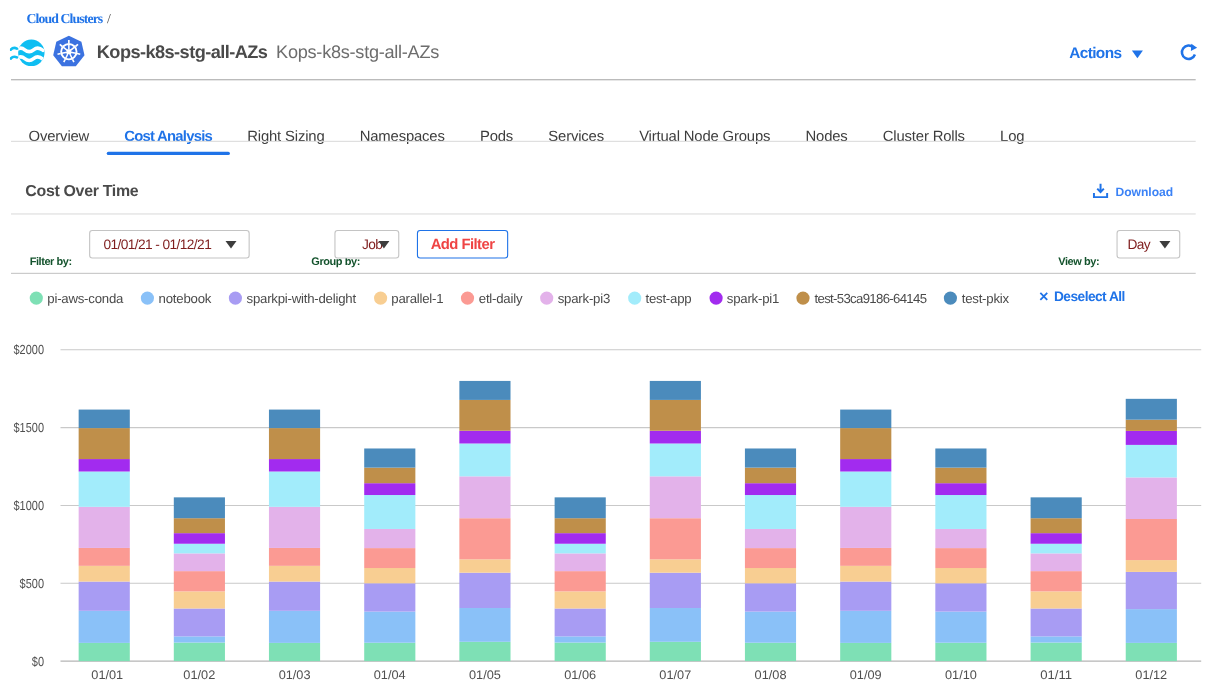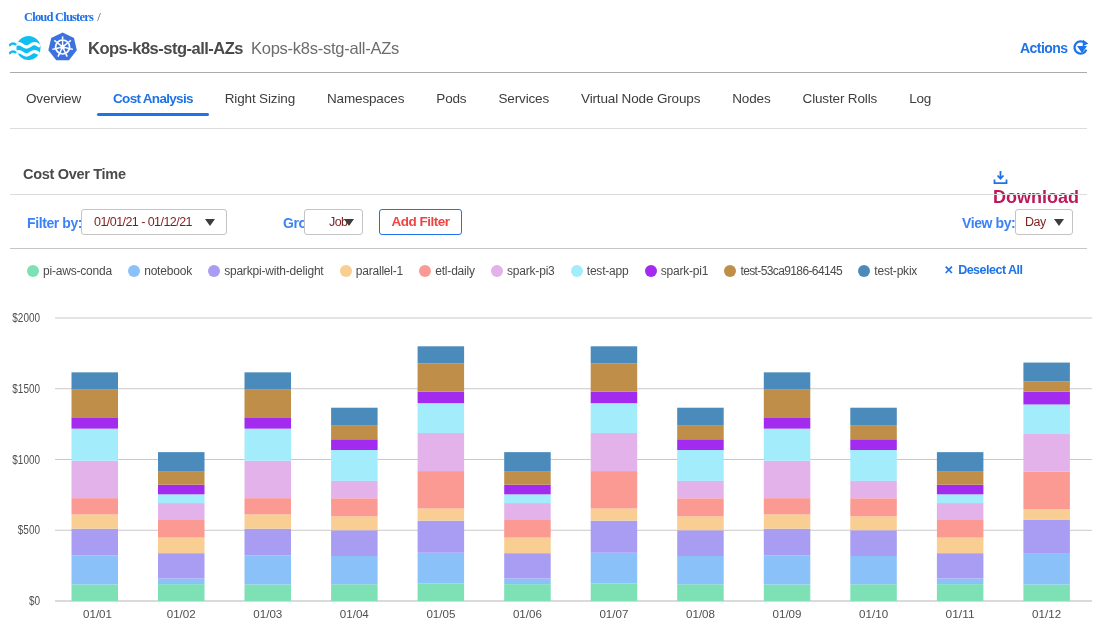--- a/index.html
+++ b/index.html
@@ -6,37 +6,37 @@
 html,body { width:1097px; height:634px; background:#fff; font-family:"Liberation Sans", sans-serif; overflow:hidden; }
 .page { position:relative; width:1097px; height:634px; }
 
 .crumb { position:absolute; left:24px; top:10px; font-size:12.5px; letter-spacing:-0.8px; font-weight:700; color:#1f73e8;font-family:Liberation Serif, serif; }
 .crumb .sl { color:#4a4a4a; font-weight:400; margin-left:2px; letter-spacing:0; }
 
 .oceanic { position:absolute; left:9px; top:34px; }
 .k8sic { position:absolute; left:47px; top:32px; }
 .title { position:absolute; left:88px; top:39px; font-size:16.5px; letter-spacing:-0.5px; font-weight:700; color:#4a4a4a; }
 .subtitle { position:absolute; left:251px; top:39px; font-size:16.5px; letter-spacing:-0.25px; font-weight:400; color:#6d6d6d; }
-.actions { position:absolute; left:1020px; top:40px; font-size:14px; letter-spacing:-0.55px; font-weight:700; color:#1f73e8; }
+.actions { position:absolute; left:972px; top:40px; font-size:14px; letter-spacing:-0.55px; font-weight:700; color:#1f73e8; }
 .caret { display:inline-block; width:0; height:0; border-left:5.5px solid transparent; border-right:5.5px solid transparent; border-top:7px solid #1f73e8; margin-left:9px; }
 .refresh { position:absolute; left:1071px; top:38px; }
 .hr1 { position:absolute; left:10px; right:10px; top:72px; height:1px; background:#ababab; }
 
-.tabs { position:absolute; left:10px; top:84px; height:32px; white-space:nowrap; }
+.tabs { position:absolute; left:10px; top:109px; height:32px; white-space:nowrap; }
 .tab { display:inline-block; padding:0 16px; font-size:13.5px; letter-spacing:-0.15px; color:#3d3d3d; line-height:30px; position:relative; }
 .tab.active { color:#1f73e8; font-weight:700; letter-spacing:-0.7px; }
 .tab.active::after { content:""; position:absolute; left:0; right:0; bottom:-2px; height:3px; background:#1f73e8; border-radius:2px; }
 .hr2 { position:absolute; left:10px; right:10px; top:128px; height:1px; background:#dcdcdc; }
 
 .coth { position:absolute; left:23px; top:166px; font-size:14.5px; letter-spacing:-0.3px; font-weight:700; color:#4a4a4a; }
-.dl { position:absolute; left:993px; top:166px; font-size:18px; font-weight:700; color:#be185d; }
+.dl { position:absolute; left:993px; top:166px; font-size:11px; font-weight:700; color:#3b82f6; }
 .dl svg { vertical-align:-3px; margin-right:6px; }
 .hr3 { position:absolute; left:10px; right:10px; top:194px; height:1px; background:#dcdcdc; }
 
-.lbl { position:absolute; font-size:14px; letter-spacing:-0.4px; font-weight:700; color:#3b82f6; top:215px; }
+.lbl { position:absolute; font-size:10px; letter-spacing:-0.4px; font-weight:700; color:#14532d; top:233px; }
 .sel { position:absolute; top:209px; height:26px; border:1px solid #c4c4c4; border-radius:3px; background:#fff; font-size:12.5px; letter-spacing:-0.55px; color:#7f1d1d; line-height:24px; }
 .sel .tri { position:absolute; width:0; height:0; border-left:5.5px solid transparent; border-right:5.5px solid transparent; border-top:7px solid #3d3d3d; top:9px; }
 .addf { position:absolute; left:379px; top:209px; width:83px; height:26px; border:1.5px solid #1f73e8; border-radius:3px; color:#ef4444; font-weight:700; font-size:13.5px; letter-spacing:-0.5px; text-align:center; line-height:23px; background:#fff; }
 .hr4 { position:absolute; left:10px; right:10px; top:248px; height:1px; background:#c6c6c6; }
 
 .legend { position:absolute; left:27px; top:264px; height:13px; white-space:nowrap; font-size:12px; letter-spacing:-0.2px; color:#4a4a4a; }
 .li { display:inline-flex; align-items:center; margin-right:16.2px; }
 .dot { width:12px; height:12px; border-radius:50%; display:inline-block; margin-right:4px; }
 .desel { position:absolute; left:944px; top:263px; font-size:12.5px; letter-spacing:-0.5px; font-weight:700; color:#1f73e8; }
 .desel .x { font-size:11.5px; margin-right:5px; font-weight:700; }

